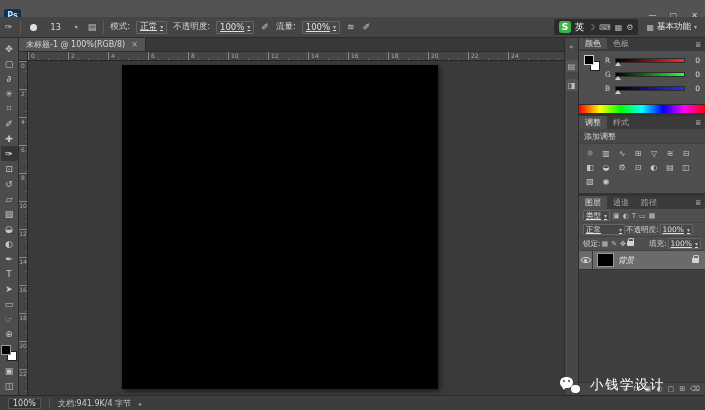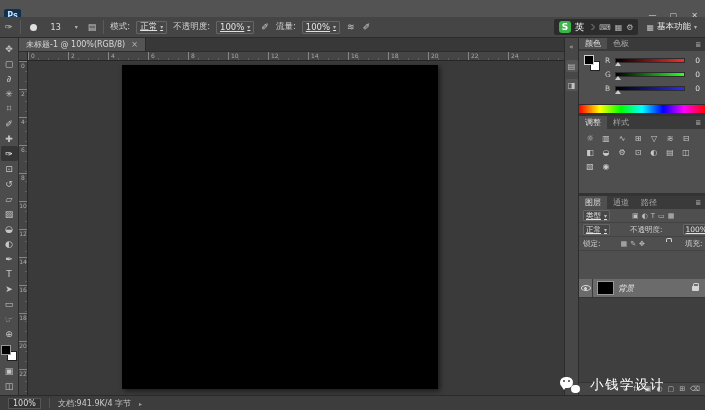--- a/index.html
+++ b/index.html
@@ -78,25 +78,25 @@
   .ch-track::after { content:""; position:absolute; left:-1px; top:100%; border-left:3px solid transparent; border-right:3px solid transparent; border-bottom:4px solid #cccccc; }
   .ch-val { width:12px; text-align:right; font-size:7.5px; color:#e0e0e0; }
   .color-ramp { height:9px; margin-top:2px; border-top:1px solid #2d2d2d; }
   
   .panel-adjust { height:80px; }
   .adj-header { font-size:8px; color:#d2d2d2; padding:2px 5px 1px; background:#484848; border-bottom:1px solid #404040; }
   .adj-grid { display:flex; flex-wrap:wrap; gap:4px 6px; padding:4px 6px; align-content:flex-start; }
   .adj-icon { width:10px; height:10px; display:flex; align-items:center; justify-content:center; font-size:8px; color:#c9c9c9; }
   
   .panel-layers { flex:1; border-bottom:none; }
-  .lp-row { display:flex; align-items:center; gap:20px; padding:0 4px; height:14px; font-size:8px; color:#c9c9c9; white-space:nowrap; border-bottom:1px solid #434343; }
+  .lp-row { display:flex; align-items:center; gap:1px; padding:0 4px; height:14px; font-size:8px; color:#c9c9c9; white-space:nowrap; border-bottom:1px solid #434343; }
   .lp-row .dd { height:11px; font-size:7.5px; padding:0 2px; }
   .blend-dd { width:42px; justify-content:space-between; }
   .mini-ico { font-size:7px; color:#bfbfbf; }
-  .layer-list { flex:1; background:#3f3f3f; overflow:hidden; display:flex; flex-direction:column;margin-top:28px; }
+  .layer-list { flex:1; background:#3f3f3f; overflow:hidden; display:flex; flex-direction:column; }
   .layer-row { height:19px; display:flex; align-items:center; background:#6b6b6b; border-bottom:1px solid #353535; }
   .eye-cell { width:14px; align-self:stretch; border-right:1px solid #3a3a3a; display:flex; align-items:center; justify-content:center; }
   .eye-glyph { display:inline-block; width:10px; height:6px; border:1px solid #d9d9d9; border-radius:50%; position:relative; }
   .eye-glyph::after { content:""; position:absolute; left:2px; top:0.5px; width:3px; height:3px; background:#d9d9d9; border-radius:50%; }
   .layer-thumb { width:17px; height:14px; background:#000; border:1px solid #999; margin:0 4px; flex:0 0 17px; }
   .layer-name { font-size:8px; color:#e8e8e8; font-style:italic; }
   .layer-lock { margin-left:auto; margin-right:6px; }
   .lock-glyph { position:relative; display:inline-block; width:7px; height:5px; background:#d4d4d4; border-radius:1px; }
   .lock-glyph::before { content:""; position:absolute; left:1px; top:-3px; width:4px; height:3px; border:1px solid #d4d4d4; border-bottom:none; border-radius:2px 2px 0 0; }
   .lp-bottom { height:13px; border-top:1px solid #333; background:#464646; display:flex; align-items:center; justify-content:flex-end; gap:5px; padding:0 5px; font-size:7px; color:#bdbdbd; }
@@ -310,20 +310,21 @@
 
       <div class="panel panel-adjust">
         <div class="ptabs">
           <span style="display:flex;align-items:stretch;justify-content:center;">
 
           <span class="ptab active">调整</span>
               <span class="ptab">样式</span>
             </span>
           <span class="panel-menu">≣</span>
         </div>
+        <div class="adj-header">添加调整</div>
         <div class="adj-grid">
 
         <span class="adj-icon">☼</span>
             <span class="adj-icon">▥</span>
             <span class="adj-icon">∿</span>
             <span class="adj-icon">⊞</span>
             <span class="adj-icon">▽</span>
             <span class="adj-icon">≋</span>
             <span class="adj-icon">⊟</span>
             <span class="adj-icon">◧</span>

